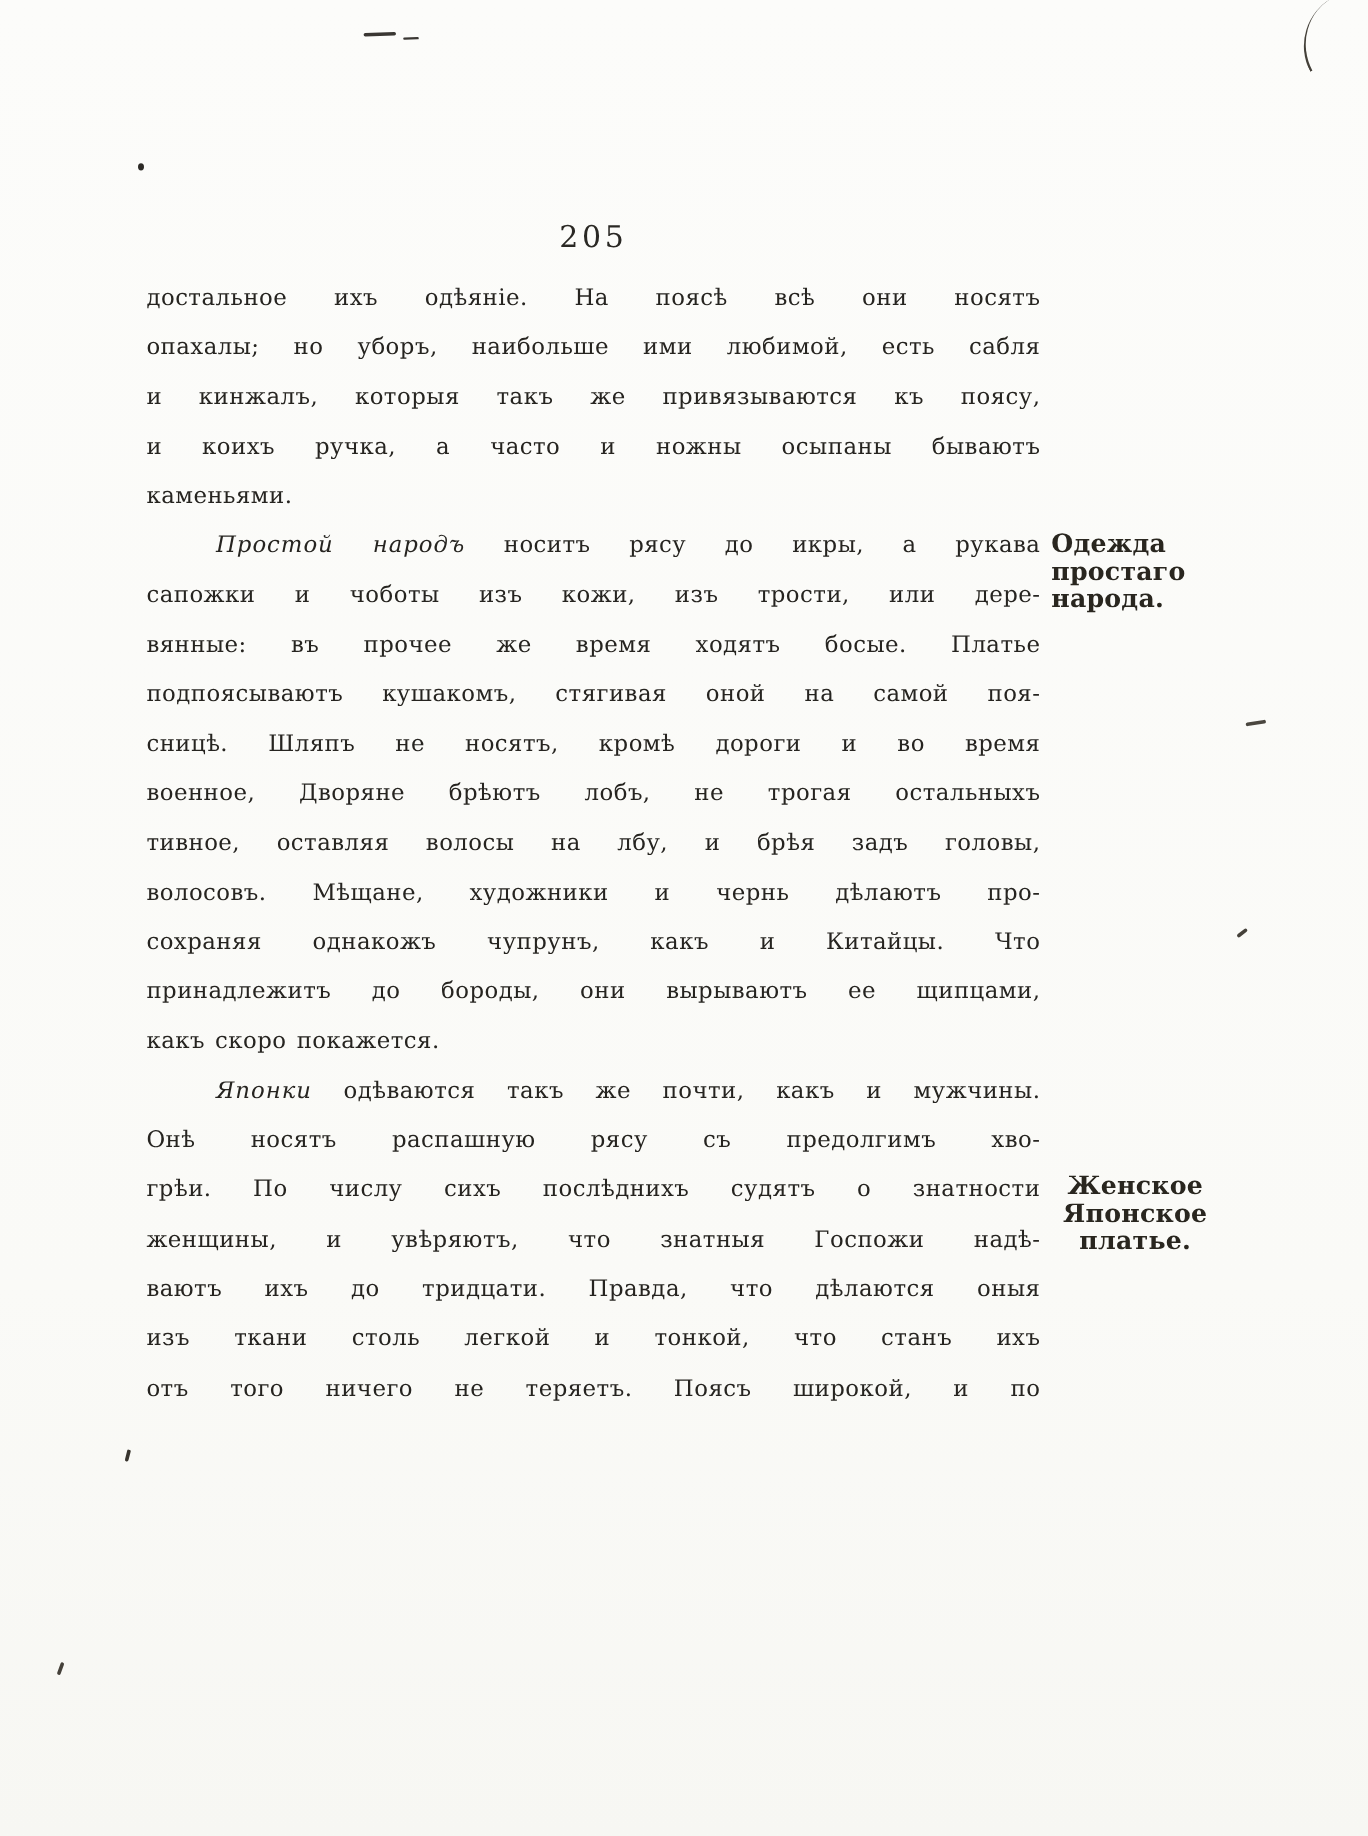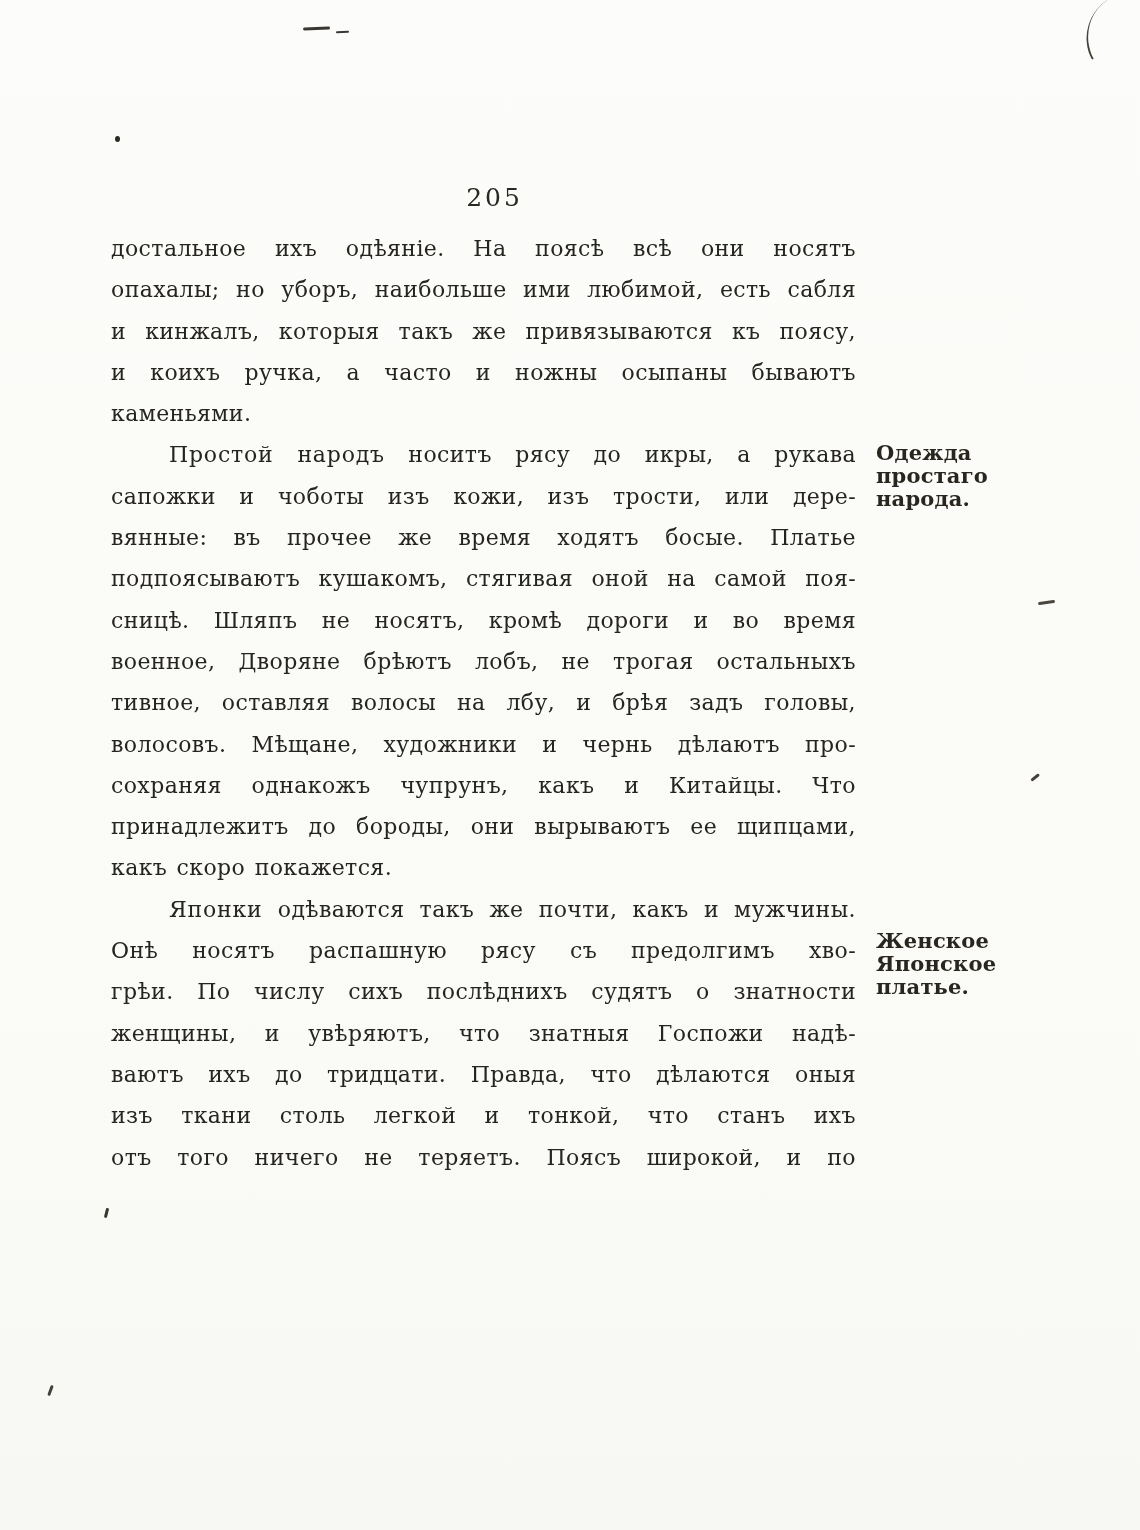--- a/index.html
+++ b/index.html
@@ -23,51 +23,51 @@
     text-align: center;
     font-size: 25px;
     letter-spacing: 3px;
     color: #2a2824;
   }
 
   
   .text-block {
     position: absolute;
     top: 228px;
-    left: 111px;
+    left: 122px;
     width: 745px;
-    font-size: 22px;
+    font-size: 19px;
     line-height: 41.3px;
     letter-spacing: 0.4px;
     word-spacing: 2px;
   }
   .line {
     text-align: justify;
     text-align-last: justify;
     white-space: normal;
     height: 41.3px;
     overflow: visible;
   }
   .line.noj { text-align-last: left; }
   .line.indent { text-indent: 58px; }
-  .ital { letter-spacing: 0.8px; }
+  .ital { font-style: italic; letter-spacing: 0.8px; }
 
   
   .note {
     position: absolute;
     left: 876px;
     width: 140px;
     font-size: 21px;
     font-weight: bold;
     line-height: 23px;
     letter-spacing: 0.2px;
     color: #29261f;
   }
   .note0 { top: 441px; }
-  .note1 { top: 929px; }
+  .note1 { top: 976px; text-align: center; }
 
   
   .art { position: absolute; background: #3a3733; }
   .art-dash1 { left: 303px; top: 27px; width: 27px; height: 2.5px; transform: rotate(-2deg); border-radius: 2px; }
   .art-dash2 { left: 336px; top: 31px; width: 13px; height: 2px; transform: rotate(-2deg); border-radius: 2px; }
   .art-corner {
     left: 1078px; top: 4px; width: 52px; height: 46px;
     background: transparent;
     border-left: 2.5px solid #444039;
     border-radius: 48px 0 0 0;

